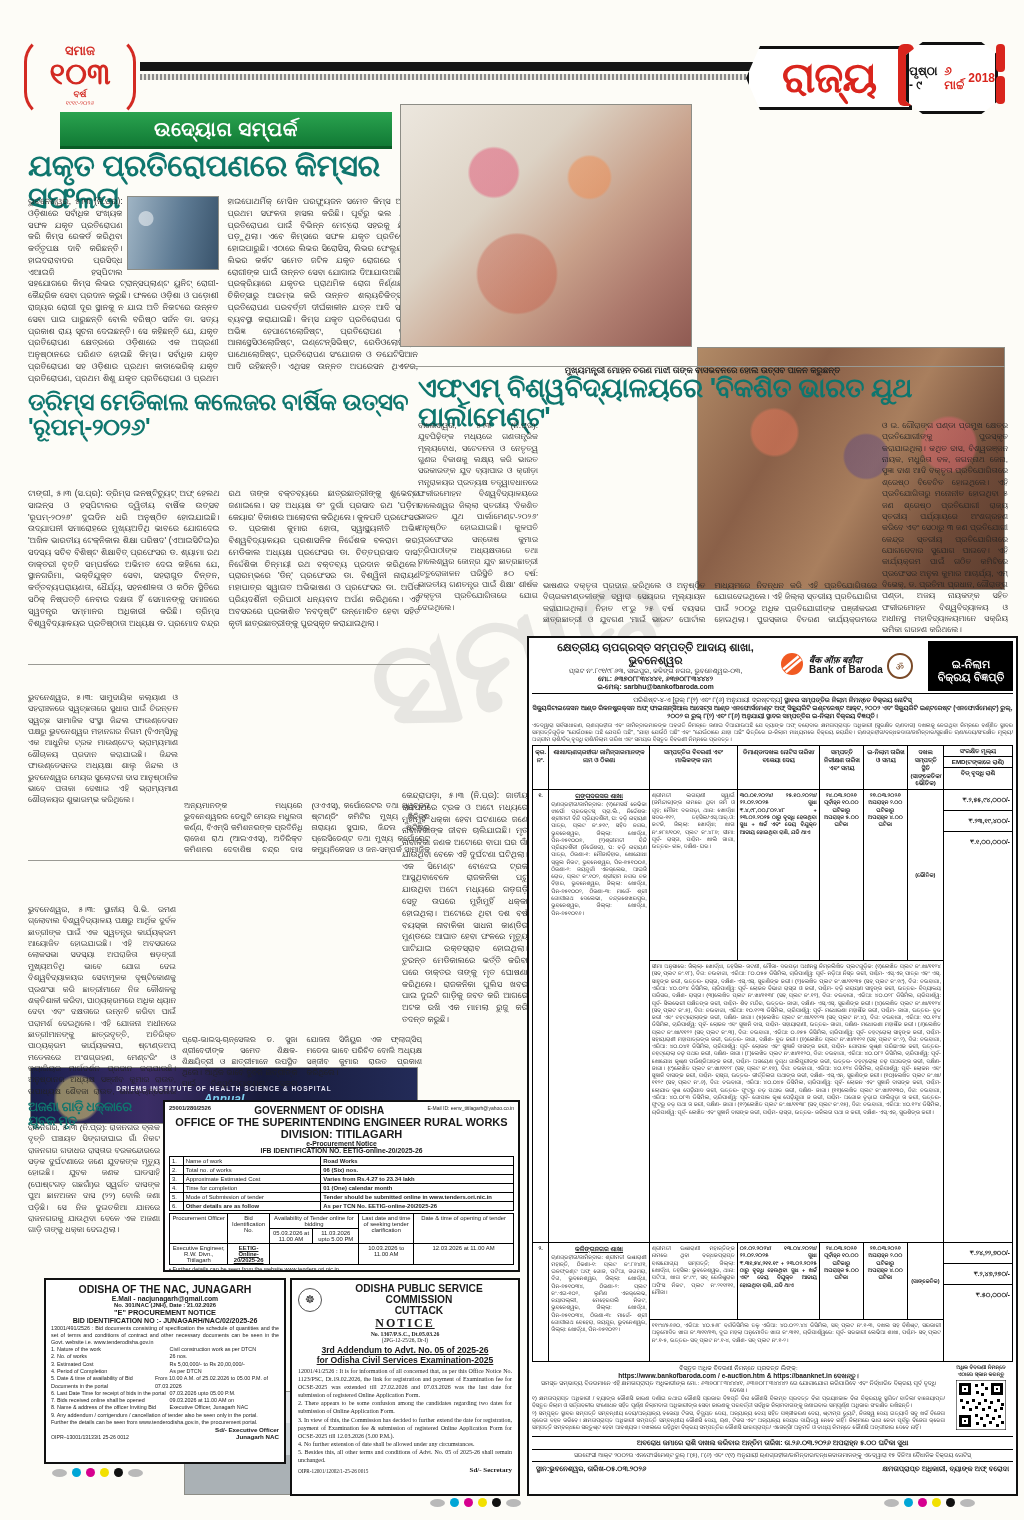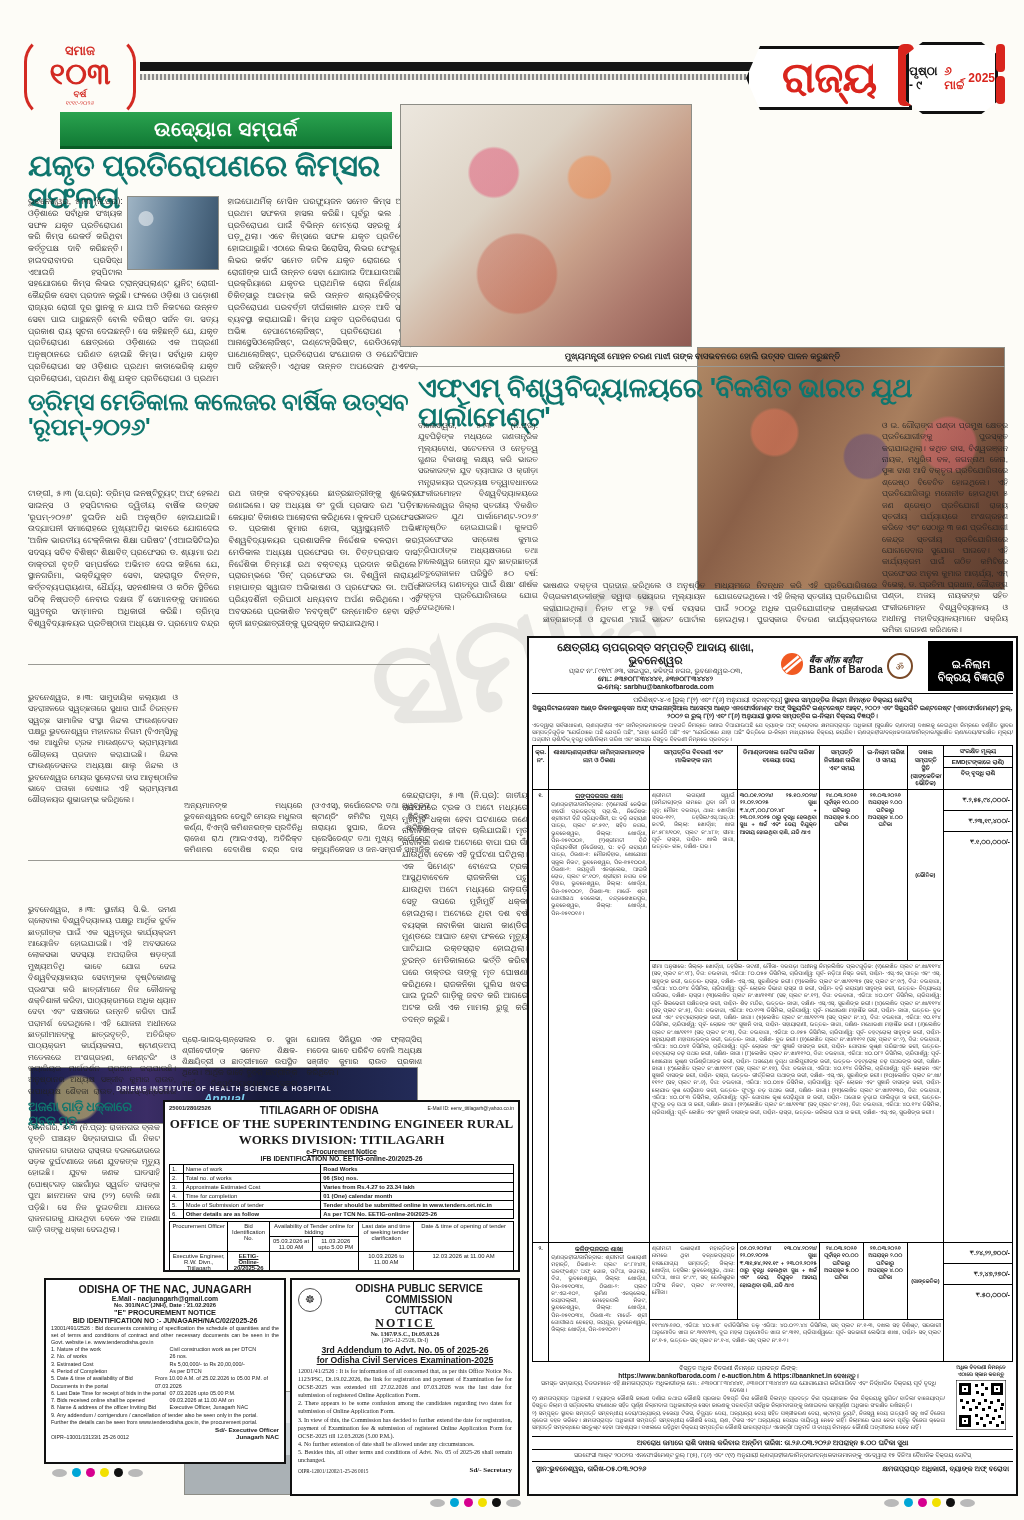--- a/index.html
+++ b/index.html
@@ -45,42 +45,42 @@
   <div class="abs" style="left:140px;top:62px;width:618px;height:9px;background:#161616;"></div>
   <div class="abs" style="left:140px;top:74px;width:618px;height:6px;background:repeating-linear-gradient(90deg,#8a8a8a 0 2px,#e9e7e0 2px 4px);"></div>
 
   <div class="abs badge" style="left:746px;top:46px;width:160px;height:58px;clip-path:polygon(14px 0,100% 0,100% 100%,14px 100%,0 50%);">
     <span style="color:#d9251d;font-size:42px;font-weight:bold;letter-spacing:-1px;">ରାଜ୍ୟ</span>
   </div>
   <div class="abs" style="left:898px;top:44px;width:16px;height:62px;background:#d9251d;border-radius:6px;"></div>
   <div class="abs badge" style="left:906px;top:42px;width:86px;height:66px;clip-path:polygon(18% 0,82% 0,100% 18%,100% 82%,82% 100%,18% 100%,0 82%,0 18%);flex-direction:row;">
     <div style="font-size:12px;font-weight:bold;color:#111;">ପୃଷ୍ଠା - ୯</div>
     <div style="font-size:12px;font-weight:bold;color:#d9251d;">୬ ମାର୍ଚ୍ଚ</div>
-    <div style="font-size:12px;font-weight:bold;color:#d9251d;">2025</div>
+    <div style="font-size:12px;font-weight:bold;color:#d9251d;">2018</div>
   </div>
   <div class="abs" style="left:996px;top:44px;width:9px;height:28px;background:#d9251d;border-radius:4px;"></div>
   <div class="abs" style="left:996px;top:76px;width:9px;height:28px;background:#d9251d;border-radius:4px;"></div>
 
   <div class="abs" style="left:60px;top:112px;width:332px;height:34px;background:linear-gradient(#2aa34f,#117a35);border-bottom:3px solid #0a5c26;display:flex;align-items:center;justify-content:center;">
     <span style="color:#fff;font-size:20px;font-weight:bold;letter-spacing:.5px;">ଉଦ୍ୟୋଗ ସମ୍ପର୍କ</span>
   </div>
 
   <div class="abs wm" style="left:210px;top:580px;font-size:130px;width:620px;text-align:center;">ସମାଜ</div>
 
   <div class="abs hl" style="left:28px;top:150px;width:392px;font-size:30px;">ଯକୃତ ପ୍ରତିରୋପଣରେ କିମ୍ସର ସଫଳତା</div>
   <div class="abs" style="left:28px;top:196px;width:390px;height:192px;overflow:hidden;">
     <div class="c2" style="height:192px;">
       <div class="photo" style="float:right;width:92px;height:74px;margin:0 0 3px 4px;background:radial-gradient(circle at 20% 30%,rgba(255,255,255,.5) 0 8%,transparent 9%),linear-gradient(100deg,#9fb4c4,#5e7b94 55%,#39536b);"></div>
       <div class="bodytxt">ଭୁବନେଶ୍ୱର, ୫।୩ (ନି.ପ୍ର): ଓଡ଼ିଶାରେ ସର୍ବାଧିକ ସଂଖ୍ୟକ ସଫଳ ଯକୃତ ପ୍ରତିରୋପଣ କରି କିମ୍ସ ରେକର୍ଡ କରିଥିବା କର୍ତ୍ତୃପକ୍ଷ ଦାବି କରିଛନ୍ତି। ହାଇଦରାବାଦର ପ୍ରସିଦ୍ଧ ଏଆଇଜି ହସ୍ପିଟାଲ ସହଯୋଗରେ କିମ୍ସ ଲିଭର ଟ୍ରାନ୍ସପ୍ଲାଣ୍ଟ ୟୁନିଟ୍ ରୋଗୀ-କୈନ୍ଦ୍ରିକ ସେବା ପ୍ରଦାନ କରୁଛି। ଫଳରେ ଓଡ଼ିଶା ଓ ପଡ଼ୋଶୀ ରାଜ୍ୟର ରୋଗୀ ଦୂର ସ୍ଥାନକୁ ନ ଯାଇ ଅତି ନିକଟରେ ଉନ୍ନତ ସେବା ପାଇ ପାରୁଛନ୍ତି ବୋଲି ବରିଷ୍ଠ ସର୍ଜନ ଡା. ସତ୍ୟ ପ୍ରକାଶ ରାୟ ସୂଚନା ଦେଇଛନ୍ତି। ସେ କହିଛନ୍ତି ଯେ, ଯକୃତ ପ୍ରତିରୋପଣ କ୍ଷେତ୍ରରେ ଓଡ଼ିଶାରେ ଏକ ଅଗ୍ରଣୀ ଅନୁଷ୍ଠାନରେ ପରିଣତ ହୋଇଛି କିମ୍ସ। ସର୍ବାଧିକ ଯକୃତ ପ୍ରତିରୋପଣ ସହ ଓଡ଼ିଶାର ପ୍ରଥମ କାଡାଭେରିକ୍ ଯକୃତ ପ୍ରତିରୋପଣ, ପ୍ରଥମ ଶିଶୁ ଯକୃତ ପ୍ରତିରୋପଣ ଓ ପ୍ରଥମ ହାଇପୋଥର୍ମିକ୍ ମେସିନ ପରଫ୍ୟୁଜନ ସମେତ କିମ୍ସ ଅନେକ ପ୍ରଥମ ସଫଳତା ହାସଲ କରିଛି। ପୂର୍ବରୁ ଭଲ ଯକୃତ ପ୍ରତିରୋପଣ ପାଇଁ ବିଭିନ୍ନ ମେଟ୍ରୋ ସହରକୁ ଯିବାକୁ ପଡ଼ୁଥିଲା। ଏବେ କିମ୍ସରେ ସଫଳ ଯକୃତ ପ୍ରତିରୋପଣ ହୋଇପାରୁଛି। ଏଠାରେ ଲିଭର ସିରୋସିସ୍, ଲିଭର ଫେଲ୍ୟୁର ଓ ଲିଭର କର୍କଟ ସମେତ ଜଟିଳ ଯକୃତ ରୋଗରେ ପୀଡ଼ିତ ରୋଗୀଙ୍କ ପାଇଁ ଉନ୍ନତ ସେବା ଯୋଗାଇ ଦିଆଯାଉଅଛି। ଏହି ପ୍ରକ୍ରିୟାରେ ଯକୃତର ପ୍ରାଥମିକ ରୋଗ ନିର୍ଣ୍ଣୟ ଓ ଚିକିତ୍ସାରୁ ଆରମ୍ଭ କରି ଉନ୍ନତ ଶଲ୍ୟଚିକିତ୍ସା ଓ ପ୍ରତିରୋପଣ ପରବର୍ତ୍ତୀ ଦୀର୍ଘକାଳୀନ ଯତ୍ନ ଆଦି ସମସ୍ତ ବ୍ୟବସ୍ଥା କରାଯାଇଛି। କିମ୍ସ ଯକୃତ ପ୍ରତିରୋପଣ ଦଳରେ ଅଭିଜ୍ଞ ହେପାଟୋଲୋଜିଷ୍ଟ, ପ୍ରତିରୋପଣ ସର୍ଜନ, ଆନାସ୍ଥେସିଓଲୋଜିଷ୍ଟ, ଇଣ୍ଟେନ୍ସିଭିଷ୍ଟ, ରେଡିଓଲୋଜିଷ୍ଟ, ପାଥୋଲୋଜିଷ୍ଟ, ପ୍ରତିରୋପଣ ସଂଯୋଜକ ଓ ଡଯେଟିସିଆନ ଆଦି ରହିଛନ୍ତି। ଏଥିସହ ଉନ୍ନତ ଅପରେସନ ଥିଏଟର, ଆଧୁନିକ ଆଇସିୟୁ ଓ ଅତ୍ୟାଧୁନିକ ଡାଏଗ୍ନୋଷ୍ଟିକ୍ ସୁବିଧା ରହିଛି।</div>
     </div>
   </div>
 
   <div class="abs photo" style="left:400px;top:104px;width:292px;height:243px;background:radial-gradient(circle at 32% 28%,rgba(225,95,125,.55) 0 9%,transparent 10%),radial-gradient(circle at 65% 30%,rgba(240,140,80,.5) 0 8%,transparent 9%),radial-gradient(circle at 40% 70%,rgba(200,80,60,.35) 0 16%,transparent 17%),linear-gradient(135deg,#ece7de 0%,#dcd2c4 35%,#c8a08a 60%,#ad7a6d 80%,#8f5a52 100%);"></div>
   <div class="abs photo" style="left:697px;top:104px;width:308px;height:243px;background:radial-gradient(circle at 25% 35%,rgba(235,120,90,.5) 0 8%,transparent 9%),radial-gradient(circle at 55% 45%,rgba(90,70,130,.45) 0 10%,transparent 11%),radial-gradient(circle at 82% 40%,rgba(220,100,110,.5) 0 9%,transparent 10%),linear-gradient(120deg,#b18a66 0%,#8a6048 30%,#a97f5e 55%,#6e4a38 80%,#5d3d2e 100%);"></div>
-  <div class="abs cap" style="left:400px;top:351px;width:605px;">ମୁଖ୍ୟମନ୍ତ୍ରୀ ମୋହନ ଚରଣ ମାଝୀ ତାଙ୍କ ବାସଭବନରେ ହୋଲି ଉତ୍ସବ ପାଳନ କରୁଛନ୍ତି</div>
+  <div class="abs cap" style="left:400px;top:365px;width:605px;">ମୁଖ୍ୟମନ୍ତ୍ରୀ ମୋହନ ଚରଣ ମାଝୀ ତାଙ୍କ ବାସଭବନରେ ହୋଲି ଉତ୍ସବ ପାଳନ କରୁଛନ୍ତି</div>
   <div class="abs rule" style="left:400px;top:366px;width:605px;"></div>
 
   <div class="abs hl" style="left:418px;top:374px;width:592px;font-size:27px;">ଏଫ୍‌ଏମ୍ ବିଶ୍ୱବିଦ୍ୟାଳୟରେ 'ବିକଶିତ ଭାରତ ଯୁଥ ପାର୍ଲାମେଣ୍ଟ'</div>
   <div class="abs bodytxt" style="left:418px;top:420px;width:120px;height:212px;overflow:hidden;font-size:8px;">ବାଲେଶ୍ୱର, ୫।୩ (ନି.ପ୍ର): ଯୁବପିଢ଼ିଙ୍କ ମଧ୍ୟରେ ଗଣତାନ୍ତ୍ରିକ ମୂଲ୍ୟବୋଧ, ସଚେତନତା ଓ ନେତୃତ୍ୱ ଗୁଣର ବିକାଶକୁ ଲକ୍ଷ୍ୟ କରି ଭାରତ ସରକାରଙ୍କ ଯୁବ ବ୍ୟାପାର ଓ କ୍ରୀଡ଼ା ମନ୍ତ୍ରାଳୟର ପ୍ରତ୍ୟକ୍ଷ ତତ୍ତ୍ୱାବଧାନରେ ଫକୀରମୋହନ ବିଶ୍ୱବିଦ୍ୟାଳୟରେ ବାଲେଶ୍ୱର ଜିଲ୍ଲା ସ୍ତରୀୟ 'ବିକଶିତ ଭାରତ ଯୁଥ ପାର୍ଲାମେଣ୍ଟ-୨୦୨୬' ଅନୁଷ୍ଠିତ ହୋଇଯାଇଛି। କୁଳପତି ପ୍ରଫେସର ସନ୍ତୋଷ କୁମାର ତ୍ରିପାଠୀଙ୍କ ଅଧ୍ୟକ୍ଷତାରେ ତଥା ବାଲେଶ୍ୱର ଜୋନ୍‌ର ଯୁବ ଛାତ୍ରଛାତ୍ରୀ 'ଚତୁରୋଜାଳନ ପରିସ୍ଥିତି ୫୦ ବର୍ଷ: ଭାରତୀୟ ଗଣତନ୍ତ୍ର ପାଇଁ ଶିକ୍ଷା' ଶୀର୍ଷକ ବକ୍ତୃତା ପ୍ରତିଯୋଗିତାରେ ଯୋଗ ଦେଇଥିଲେ।</div>
   <div class="abs photo" style="left:543px;top:420px;width:334px;height:156px;background:radial-gradient(circle at 78% 20%,rgba(40,120,190,.8) 0 14%,transparent 15%),linear-gradient(#d9dfe3 0 18%,#c4ccd1 18% 55%,#9b9c9e 55% 78%,#6f6a60 78%);"></div>
   <div class="abs bodytxt c2" style="left:543px;top:580px;width:334px;height:52px;overflow:hidden;font-size:8px;">ଭାଷଣର ବକ୍ତୃତା ପ୍ରଦାନ କରିଥିଲେ ଓ ଅନୁଷ୍ଠିତ ବିଚାରକମଣ୍ଡଳୀଙ୍କ ଦ୍ୱାରା ସେୟରର ମୂଲ୍ୟାୟନ କରାଯାଇଥିଲା। ନିହାତ ୧୮ରୁ ୨୫ ବର୍ଷ ବୟସର ଛାତ୍ରଛାତ୍ରୀ ଓ ଯୁବଗଣ 'ମାଇଁ ଭାରତ' ପୋର୍ଟାଲ ମାଧ୍ୟମରେ ନିବନ୍ଧନ କରି ଏହି ପ୍ରତିଯୋଗିତାରେ ଯୋଗଦେଇଥିଲେ। ଏହି ଜିଲ୍ଲା ସ୍ତରୀୟ ପ୍ରତିଯୋଗିତା ପାଇଁ ୨୦୦ରୁ ଅଧିକ ପ୍ରତିଯୋଗୀଙ୍କ ପଞ୍ଜୀକରଣ ହୋଇଥିଲା। ପୁରସ୍କାର ବିତରଣ କାର୍ଯ୍ୟକ୍ରମରେ କୁଳପତି ପ୍ରଫେସର ଶ୍ରୀ ତ୍ରିପାଠୀ, ସାଂସ୍କୃତିକ ପରିଷଦ ଅଧ୍ୟକ୍ଷ ପ୍ରଫେସର ଭାସ୍କର ବେହେରା, କୁଳସଚିବ କୁସୁମଲତା ଦାସ, ମହାବିଦ୍ୟାଳୟ ଉନ୍ନୟନ ପରିଷଦର ନିର୍ଦ୍ଦେଶକ ପ୍ରଫେସର ସନ୍ତୋଷ ଅଗ୍ରୱାଲ, ଏନ୍‌ଏସ୍‌ଏସ୍ ସଂଯୋଜକ ପ୍ରଫେସର ଅନୁଲ କୁମାର ଆଚାର୍ଯ୍ୟ, ଡିପିଡ଼ି ଓ ପ୍ରତିମା ପ୍ରଧାନ ଉପସ୍ଥିତ ଥିଲେ।</div>
   <div class="abs bodytxt" style="left:882px;top:420px;width:126px;height:212px;overflow:hidden;font-size:8px;">ଓ ଇ. ଗୌରାଙ୍ଗ ପଣ୍ଡା ପ୍ରମୁଖ କ୍ଷେତ୍ର ପ୍ରତିଯୋଗୀଙ୍କୁ ପୁରସ୍କୃତ କରାଯାଇଥିଲା। କଥିତ ଦାସ, ବିଶ୍ୱରଞ୍ଜନ ନାୟକ, ମଧୁରିତା ବଳ, ଜଗନ୍ନାଥ ଜେନା, ସୁଜ୍ଞା ଦାଶ ଆଦି ବକ୍ତୃତା ପ୍ରତିଯୋଗିତାରେ ଶ୍ରେଷ୍ଠ ବିବେଚିତ ହୋଇଥିଲେ। ଏହି ପ୍ରତିଯୋଗିତାରୁ ମନୋନୀତ ହୋଇଥିବା ୫ ଜଣ ଶ୍ରେଷ୍ଠ ପ୍ରତିଯୋଗୀ ରାଜ୍ୟ ସ୍ତରୀୟ ପର୍ଯ୍ୟାୟରେ ଅଂଶଗ୍ରହଣ କରିବେ ଏବଂ ସେଠାରୁ ୩ ଜଣ ପ୍ରତିଯୋଗୀ କେନ୍ଦ୍ର ସ୍ତରୀୟ ପ୍ରତିଯୋଗିତାରେ ଯୋଗଦେବାର ସୁଯୋଗ ପାଇବେ। ଏହି କାର୍ଯ୍ୟକ୍ରମ ପାଇଁ ଗଠିତ କମିଟିରେ ପ୍ରଫେସର ଅନୁଲ କୁମାର ଆଚାର୍ଯ୍ୟ, ଏମ୍ ବିଭେକ୍, ଡ. ପ୍ରତିମା ପ୍ରଧାନ, ଗୌରାଙ୍ଗ ପଣ୍ଡା, ଅଜୟ ନାୟକଙ୍କ ସହିତ ଫକୀରମୋହନ ବିଶ୍ୱବିଦ୍ୟାଳୟ ଓ ଅଧୀନସ୍ଥ ମହାବିଦ୍ୟାଳୟମାନେ ସକ୍ରିୟ ଭୂମିକା ଗ୍ରହଣ କରିଥିଲେ।</div>
 
   <div class="abs hl" style="left:28px;top:390px;width:392px;font-size:23.5px;">ଡ୍ରିମ୍ସ ମେଡିକାଲ କଲେଜର ବାର୍ଷିକ ଉତ୍ସବ 'ରୂପମ୍-୨୦୨୬'</div>
   <div class="abs photo" style="left:30px;top:425px;width:388px;height:57px;background:radial-gradient(circle at 12% 55%,rgba(250,230,120,.5) 0 6%,transparent 7%),linear-gradient(90deg,#1a1f4d,#3b2d66 30%,#171a3a 60%,#232b58);display:flex;flex-direction:column;align-items:center;justify-content:center;">
@@ -100,24 +100,24 @@
   <div class="abs bodytxt c2" style="left:182px;top:1034px;width:240px;height:60px;overflow:hidden;font-size:7.8px;">ପ୍ରୋ-ଭାଇସ୍-ଚାନ୍ସେଲର ଡ. ସୁଜା ଶ୍ରୀବେଦୀଙ୍କ ସମେତ ଶିକ୍ଷକ-ଶିକ୍ଷୟିତ୍ରୀ ଓ ଛାତ୍ରୀମାନେ ଉପସ୍ଥିତ ଥିଲେ। ଆର୍ଥିକ ଭାବେ ଦୁର୍ବଳ ଛାତ୍ରୀଙ୍କ ପାଇଁ ବିଶ୍ୱବିଦ୍ୟାଳୟର ସ୍କଲ ଯୋଜନା ସିଜିୟୁର ଏକ ଫ୍ଲାଗ୍‌ସିପ୍ ମଡେଲ ଭାବେ ପରିଚିତ ବୋଲି ଅଧ୍ୟକ୍ଷ ସଞ୍ଜୀବ କୁମାର ରାଉତ ପ୍ରକାଶ କରିଥିଲେ।</div>
 
   <div class="abs hl" style="left:28px;top:1100px;width:134px;font-size:13px;">ଅଜଣା ଗାଡ଼ି ଧକ୍କାରେ ଯୁବକ ମୃତ</div>
   <div class="abs bodytxt" style="left:28px;top:1122px;width:132px;height:152px;overflow:hidden;font-size:8px;">ରାଜନଗର, ୫।୩ (ନି.ପ୍ର): ରାଜନଗର ବ୍ଲକ ବୃତ୍ତି ପଞ୍ଚାୟତ ସିଙ୍ଗଦାଘାଇ ଗାଁ ନିକଟ ରାଜନଗର ଗଦାଧର ରାସ୍ତାର ବରକନ୍ଦୋରରେ ସଡ଼କ ଦୁର୍ଘଟଣାରେ ଜଣେ ଯୁବକଙ୍କ ମୃତ୍ୟୁ ହୋଇଛି। ଯୁବକ ଜଣକ ଘାଡସାହି (ପୋଷ୍ଟଗଡ଼ ଗଛଗାଁ)ର ସ୍ୱର୍ଗତ ଦାସଙ୍କ ପୁଅ ଛାନଅଜନ ଦାସ (୨୨) ବୋଲି ଜଣା ପଡ଼ିଛି। ସେ ନିଜ ଦୁଇଚକିଆ ଯାନରେ ରାଜନଗରକୁ ଯାଉଥିବା ବେଳେ ଏକ ଅଜଣା ଗାଡ଼ି ତାଙ୍କୁ ଧକ୍କା ଦେଇଥିଲା।</div>
 
   <div class="abs bodytxt" style="left:402px;top:790px;width:126px;height:306px;overflow:hidden;">କେନ୍ଦ୍ରାପଡ଼ା, ୫।୩ (ନି.ପ୍ର): ଜାତୀୟ ରାଜପଥରେ ଟ୍ରକ ଓ ଅଟୋ ମଧ୍ୟରେ ମୁହାଁମୁହିଁ ଧକ୍କା ହେବା ଘଟଣାରେ ଜଣେ ନାବାଳିକାଙ୍କ ଜୀବନ ଚାଲିଯାଇଛି। ମୃତ ନାବାଳିକା ଜଣକ ଅଟୋରେ ବାପା ଘର ଗାଁ ଯାଉଥିବା ବେଳେ ଏହି ଦୁର୍ଘଟଣା ଘଟିଥିଲା। ଏକ ସିମେଣ୍ଟ ବୋଝେଇ ଟ୍ରକ ଆସୁଥିବାବେଳେ ରାଜକନିକା ପଟୁ ଯାଉଥିବା ଅଟୋ ମଧ୍ୟରେ ଗଡ଼ଗଡ଼ି ସେତୁ ଉପରେ ମୁହାଁମୁହିଁ ଧକ୍କା ହୋଇଥିଲା। ଅଟୋରେ ଥିବା ଦଶ ବର୍ଷ ବୟସ୍କା ନାବାଳିକା ସାଧନା କାଣ୍ଡିର ମୁଣ୍ଡରେ ଆଘାତ ହେବା ଫଳରେ ମୃତ୍ୟୁ ପାଟିଯାଇ ରକ୍ତସ୍ରାବ ହୋଇଥିଲା। ତୁରନ୍ତ ମେଡିକାଲରେ ଭର୍ତ୍ତି କରିବା ପରେ ଡାକ୍ତର ତାଙ୍କୁ ମୃତ ଘୋଷଣା କରିଥିଲେ। ରାଜକନିକା ପୁଲିସ ଖବର ପାଇ ଦୁଇଟି ଗାଡ଼ିକୁ ଜବତ କରି ଆଗରେ ଅଟକ ରଖି ଏକ ମାମଲା ରୁଜୁ କରି ତଦନ୍ତ କରୁଛି।</div>
 
   <div class="abs noticebox" style="left:163px;top:1100px;width:357px;height:172px;padding:3px 4px;">
     <div style="display:flex;justify-content:space-between;align-items:flex-start;">
       <span style="font-size:5.8px;font-weight:bold;">25001/280/2526</span>
-      <span style="font-size:10px;font-weight:bold;">TITILAGARH OF ODISHA</span>
+      <span style="font-size:10px;font-weight:bold;">GOVERNMENT OF ODISHA</span>
       <span style="font-size:5px;">E-Mail ID: eerw_titilagarh@yahoo.co.in</span>
     </div>
-    <div style="text-align:center;font-size:13px;font-weight:bold;font-family:Liberation Serif, serif;">OFFICE OF THE SUPERINTENDING ENGINEER RURAL WORKS DIVISION: TITILAGARH</div>
+    <div style="text-align:center;font-size:11px;font-weight:bold;">OFFICE OF THE SUPERINTENDING ENGINEER RURAL WORKS DIVISION: TITILAGARH</div>
     <div style="text-align:center;font-size:6.8px;font-weight:bold;text-decoration:underline;">e-Procurement Notice</div>
     <div style="text-align:center;font-size:6.8px;font-weight:bold;">IFB IDENTIFICATION NO. EETIG-online-20/2025-26</div>
     <table class="gt" style="margin-top:2px;">
       <tbody>
           <tr>
             <td style="width:4%;">1.</td>
             <td style="width:40%;">Name of work</td>
             <td style="font-weight:bold;">Road Works</td>
           </tr>
       <tr>

